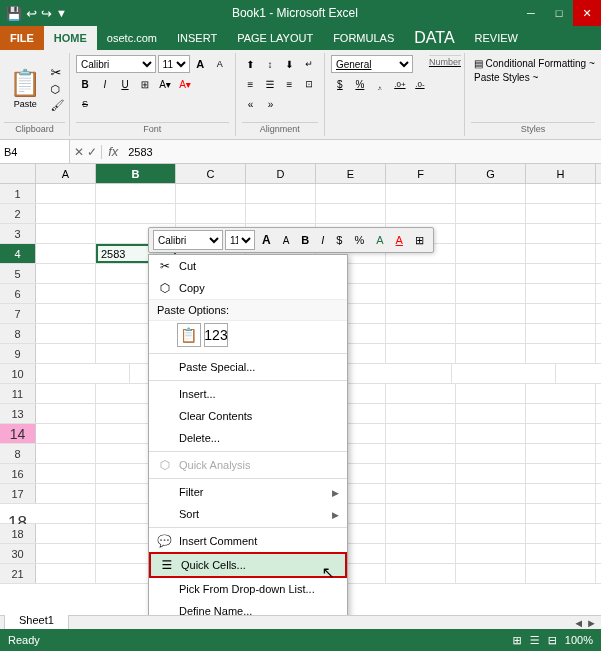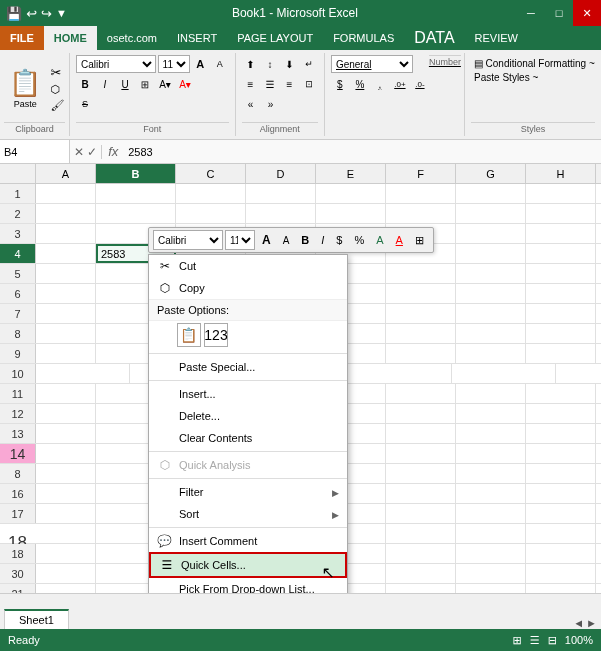--- a/index.html
+++ b/index.html
@@ -386,32 +386,20 @@
           <div style="width: 80px; min-width: 80px; display: flex; align-items: center; padding: 0px 3px; border-right: 1px solid rgb(224, 224, 224); font-size: 11px; overflow: hidden; cursor: default;"></div>
           <div style="width: 70px; min-width: 70px; display: flex; align-items: center; padding: 0px 3px; border-right: 1px solid rgb(224, 224, 224); font-size: 11px; overflow: hidden; cursor: default;"></div>
           <div style="width: 70px; min-width: 70px; display: flex; align-items: center; padding: 0px 3px; border-right: 1px solid rgb(224, 224, 224); font-size: 11px; overflow: hidden; cursor: default;"></div>
           <div style="width: 70px; min-width: 70px; display: flex; align-items: center; padding: 0px 3px; border-right: 1px solid rgb(224, 224, 224); font-size: 11px; overflow: hidden; cursor: default;"></div>
           <div style="width: 70px; min-width: 70px; display: flex; align-items: center; padding: 0px 3px; border-right: 1px solid rgb(224, 224, 224); font-size: 11px; overflow: hidden; cursor: default;"></div>
           <div style="width: 70px; min-width: 70px; display: flex; align-items: center; padding: 0px 3px; border-right: 1px solid rgb(224, 224, 224); font-size: 11px; overflow: hidden; cursor: default;"></div>
           <div style="width: 70px; min-width: 70px; display: flex; align-items: center; padding: 0px 3px; border-right: 1px solid rgb(224, 224, 224); font-size: 11px; overflow: hidden; cursor: default;"></div>
           <div style="width: 70px; min-width: 70px; display: flex; align-items: center; padding: 0px 3px; border-right: 1px solid rgb(224, 224, 224); font-size: 11px; overflow: hidden; cursor: default;"></div>
         </div>
         <div style="display: flex; height: 20px; border-bottom: 1px solid rgb(224, 224, 224);">
-          <div style="width: 36px; min-width: 36px; border-right: 1px solid rgb(204, 204, 204); display: flex; align-items: center; justify-content: center; font-size: 11px; background: rgb(240, 240, 240); color: rgb(51, 51, 51);">12</div>
-          <div style="width: 60px; min-width: 60px; display: flex; align-items: center; padding: 0px 3px; border-right: 1px solid rgb(224, 224, 224); font-size: 11px; overflow: hidden; cursor: default;"></div>
-          <div style="width: 80px; min-width: 80px; display: flex; align-items: center; padding: 0px 3px; border-right: 1px solid rgb(224, 224, 224); font-size: 11px; overflow: hidden; cursor: default;"></div>
-          <div style="width: 70px; min-width: 70px; display: flex; align-items: center; padding: 0px 3px; border-right: 1px solid rgb(224, 224, 224); font-size: 11px; overflow: hidden; cursor: default;"></div>
-          <div style="width: 70px; min-width: 70px; display: flex; align-items: center; padding: 0px 3px; border-right: 1px solid rgb(224, 224, 224); font-size: 11px; overflow: hidden; cursor: default;"></div>
-          <div style="width: 70px; min-width: 70px; display: flex; align-items: center; padding: 0px 3px; border-right: 1px solid rgb(224, 224, 224); font-size: 11px; overflow: hidden; cursor: default;"></div>
-          <div style="width: 70px; min-width: 70px; display: flex; align-items: center; padding: 0px 3px; border-right: 1px solid rgb(224, 224, 224); font-size: 11px; overflow: hidden; cursor: default;"></div>
-          <div style="width: 70px; min-width: 70px; display: flex; align-items: center; padding: 0px 3px; border-right: 1px solid rgb(224, 224, 224); font-size: 11px; overflow: hidden; cursor: default;"></div>
-          <div style="width: 70px; min-width: 70px; display: flex; align-items: center; padding: 0px 3px; border-right: 1px solid rgb(224, 224, 224); font-size: 11px; overflow: hidden; cursor: default;"></div>
-          <div style="width: 70px; min-width: 70px; display: flex; align-items: center; padding: 0px 3px; border-right: 1px solid rgb(224, 224, 224); font-size: 11px; overflow: hidden; cursor: default;"></div>
-        </div>
-        <div style="display: flex; height: 20px; border-bottom: 1px solid rgb(224, 224, 224);">
           <div style="width: 36px; min-width: 36px; border-right: 1px solid rgb(204, 204, 204); display: flex; align-items: center; justify-content: center; font-size: 11px; background: rgb(240, 240, 240); color: rgb(51, 51, 51);">13</div>
           <div style="width: 60px; min-width: 60px; display: flex; align-items: center; padding: 0px 3px; border-right: 1px solid rgb(224, 224, 224); font-size: 11px; overflow: hidden; cursor: default;"></div>
           <div style="width: 80px; min-width: 80px; display: flex; align-items: center; padding: 0px 3px; border-right: 1px solid rgb(224, 224, 224); font-size: 11px; overflow: hidden; cursor: default;"></div>
           <div style="width: 70px; min-width: 70px; display: flex; align-items: center; padding: 0px 3px; border-right: 1px solid rgb(224, 224, 224); font-size: 11px; overflow: hidden; cursor: default;"></div>
           <div style="width: 70px; min-width: 70px; display: flex; align-items: center; padding: 0px 3px; border-right: 1px solid rgb(224, 224, 224); font-size: 11px; overflow: hidden; cursor: default;"></div>
           <div style="width: 70px; min-width: 70px; display: flex; align-items: center; padding: 0px 3px; border-right: 1px solid rgb(224, 224, 224); font-size: 11px; overflow: hidden; cursor: default;"></div>
           <div style="width: 70px; min-width: 70px; display: flex; align-items: center; padding: 0px 3px; border-right: 1px solid rgb(224, 224, 224); font-size: 11px; overflow: hidden; cursor: default;"></div>
           <div style="width: 70px; min-width: 70px; display: flex; align-items: center; padding: 0px 3px; border-right: 1px solid rgb(224, 224, 224); font-size: 11px; overflow: hidden; cursor: default;"></div>
           <div style="width: 70px; min-width: 70px; display: flex; align-items: center; padding: 0px 3px; border-right: 1px solid rgb(224, 224, 224); font-size: 11px; overflow: hidden; cursor: default;"></div>
           <div style="width: 70px; min-width: 70px; display: flex; align-items: center; padding: 0px 3px; border-right: 1px solid rgb(224, 224, 224); font-size: 11px; overflow: hidden; cursor: default;"></div>
@@ -556,26 +544,26 @@
       </div>
       <div class="ctx-separator"></div>
 
       <div class="ctx-item">
         <span class="ctx-icon"></span>
         <span>Insert...</span>
       </div>
 
       <div class="ctx-item">
         <span class="ctx-icon"></span>
+        <span>Clear Contents</span>
+      </div>
+
+      <div class="ctx-item">
+        <span class="ctx-icon"></span>
         <span>Delete...</span>
-      </div>
-
-      <div class="ctx-item">
-        <span class="ctx-icon"></span>
-        <span>Clear Contents</span>
       </div>
       <div class="ctx-separator"></div>
 
       <div class="ctx-item disabled">
         <span class="ctx-icon">⬡</span>
         <span>Quick Analysis</span>
       </div>
       <div class="ctx-separator"></div>
 
       <div class="ctx-item">
@@ -609,21 +597,21 @@
       </div>
 
       <div class="ctx-item">
         <span class="ctx-icon"></span>
         <span>Define Name...</span>
       </div>
     </div>
 
   </div>
 
-  <div style="background:#f0f0f0; border-top:1px solid #ccc; height:36px; display:flex; align-items:flex-end; padding-left:4px;">
+  <div style="background:#f0f0f0; border-top:1px solid #ccc; height:14px; display:flex; align-items:flex-end; padding-left:4px;">
     <div style="padding:2px 14px; font-size:11px; border:1px solid #ccc; border-bottom:none; background:white; cursor:pointer; height:20px; display:flex; align-items:center; border-top:2px solid #217346;">Sheet1</div>
     <div style="flex:1;"></div>
     <div style="display:flex; align-items:center; gap:2px; padding-right:4px;">
       <span style="cursor:pointer; font-size:11px; color:#555;">◄</span>
       <span style="cursor:pointer; font-size:11px; color:#555;">►</span>
     </div>
   </div>
 
   <div style="background:#217346; color:white; height:22px; display:flex; align-items:center; padding:0 8px; font-size:11px; justify-content:space-between;">
     <span>Ready</span>

